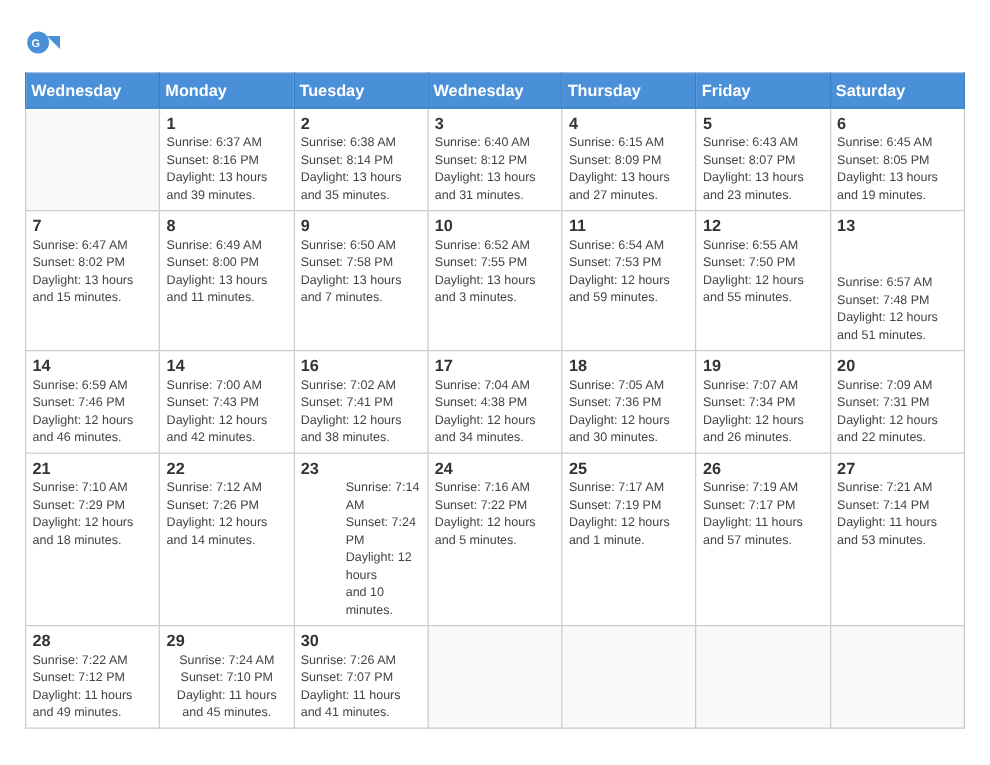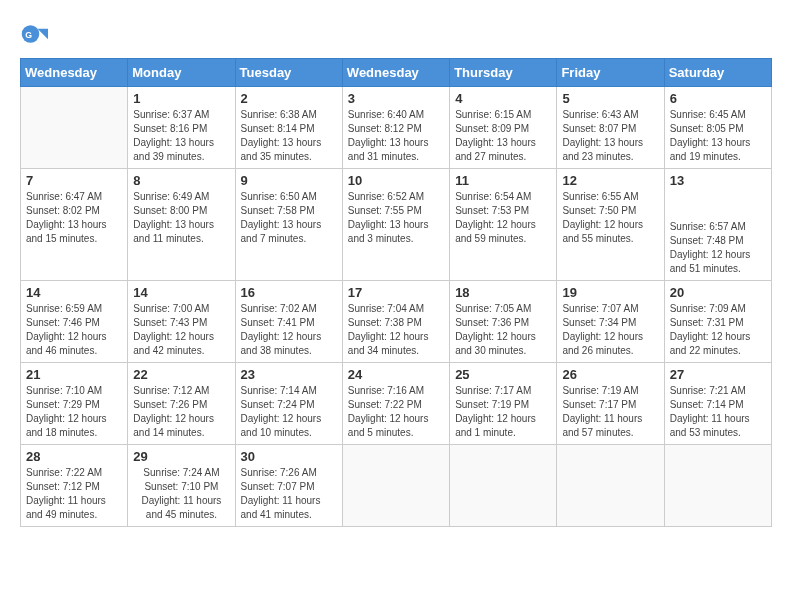--- a/index.html
+++ b/index.html
@@ -238,21 +238,21 @@
         <td>
           <span class="day-number">16</span>
           <div class="day-info" style="white-space: pre-line;">Sunrise: 7:02 AM
 Sunset: 7:41 PM
 Daylight: 12 hours
 and 38 minutes.</div>
         </td>
         <td>
           <span class="day-number">17</span>
           <div class="day-info" style="white-space: pre-line;">Sunrise: 7:04 AM
-Sunset: 7:38 PM
+Sunset: 4:38 PM
 Daylight: 12 hours
 and 34 minutes.</div>
         </td>
         <td>
           <span class="day-number">18</span>
           <div class="day-info" style="white-space: pre-line;">Sunrise: 7:05 AM
 Sunset: 7:36 PM
 Daylight: 12 hours
 and 30 minutes.</div>
         </td>
@@ -281,21 +281,21 @@
         </td>
         <td>
           <span class="day-number">22</span>
           <div class="day-info" style="white-space: pre-line;">Sunrise: 7:12 AM
 Sunset: 7:26 PM
 Daylight: 12 hours
 and 14 minutes.</div>
         </td>
         <td>
           <span class="day-number">23</span>
-          <div class="day-info" style="white-space: pre-line;">Sunrise: 7:14 AM
+          <div class="day-info" style="white-space: pre-line; margin-left: 36px;">Sunrise: 7:14 AM
 Sunset: 7:24 PM
 Daylight: 12 hours
 and 10 minutes.</div>
         </td>
         <td>
           <span class="day-number">24</span>
           <div class="day-info" style="white-space: pre-line;">Sunrise: 7:16 AM
 Sunset: 7:22 PM
 Daylight: 12 hours
 and 5 minutes.</div>

